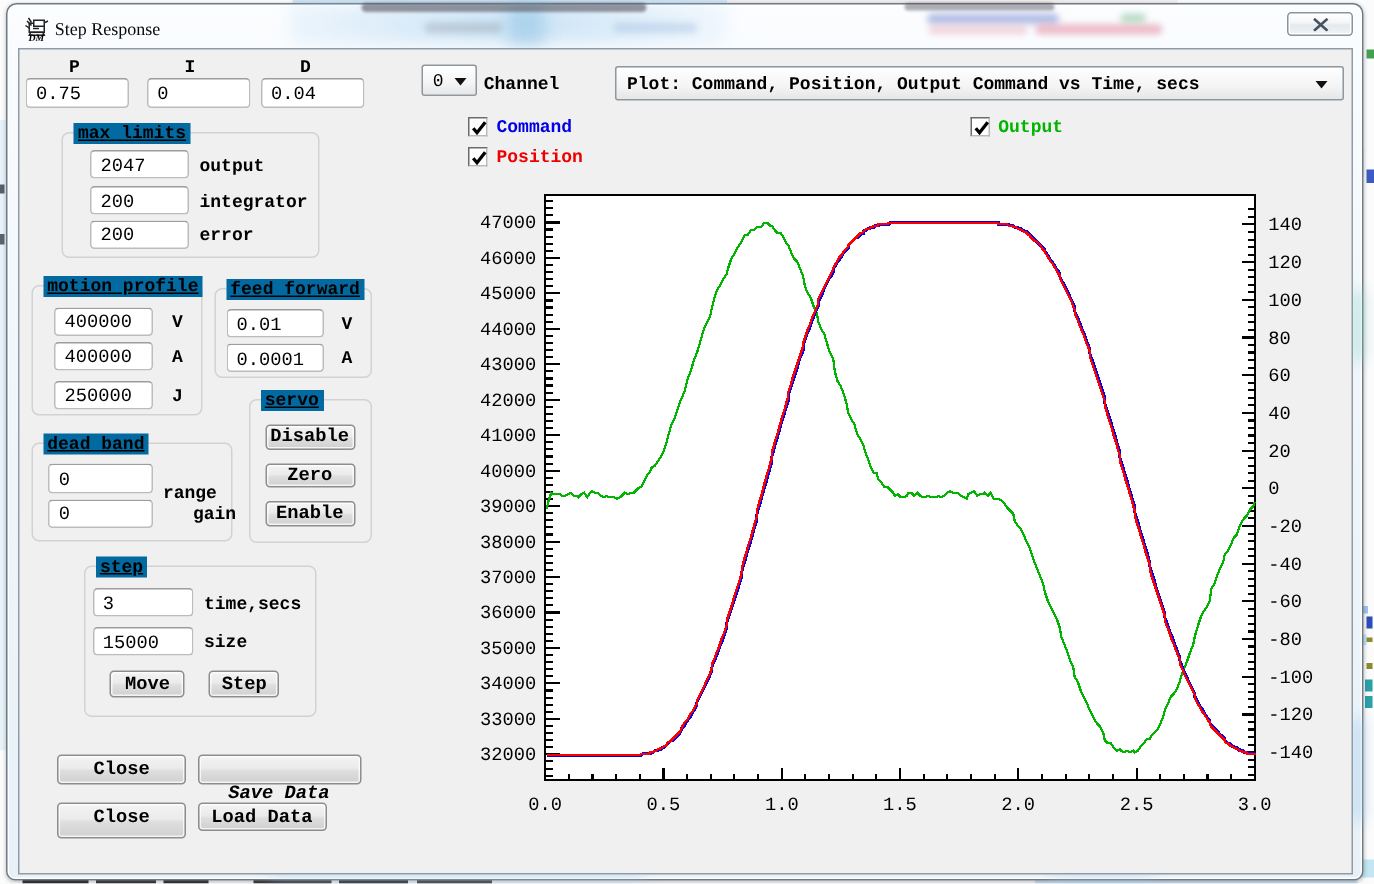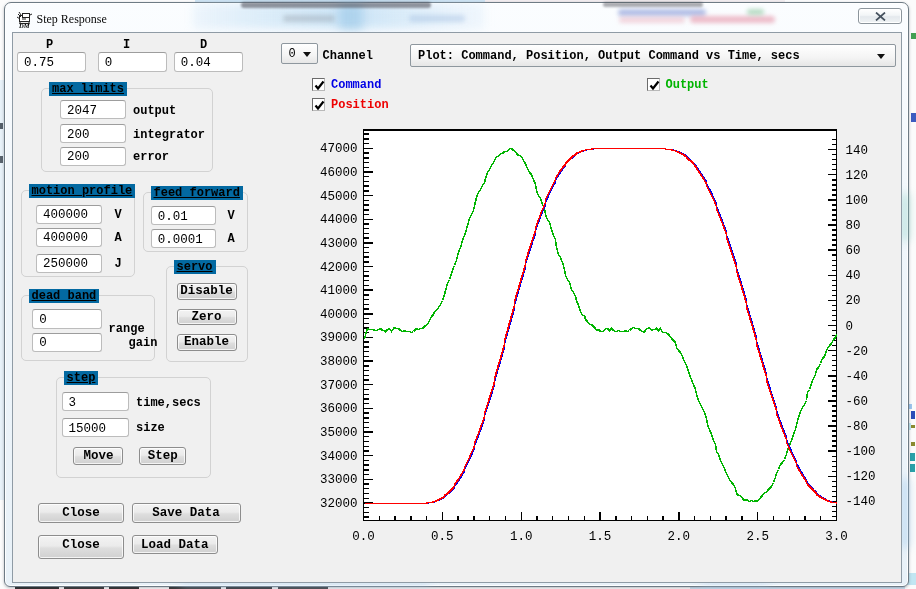--- a/index.html
+++ b/index.html
@@ -167,21 +167,21 @@
     <span>step</span>
   </div>
 <div class="edit" style="left:61.5px;top:392px;width:67px;height:19px;">3</div>
 <div class="edit" style="left:61.5px;top:418px;width:67px;height:19px;">15000</div>
 <div class="lbl" style="left:136px;top:395.5px;">time,secs</div>
 <div class="lbl" style="left:136px;top:421px;">size</div>
 <div class="btn" style="left:73.4px;top:447px;width:50px;height:18px;padding-top:1px;">Move</div>
 <div class="btn" style="left:139.3px;top:447px;width:47px;height:18px;padding-top:1px;">Step</div>
 
 <div class="btn" style="left:38.3px;top:503.3px;width:85.6px;height:19.6px;padding-top:2px;">Close</div>
-<div class="btn" style="left:131.5px;top:503.3px;width:109px;height:19.6px;padding-top:2px;">Save Data</div>
+<div class="btn" style="left:131.5px;top:503.3px;width:109px;height:19.6px;padding-top:18px;font-style:italic;">Save Data</div>
 <div class="btn" style="left:38.3px;top:535.4px;width:85.6px;height:24px;padding-top:2px;">Close</div>
 <div class="btn" style="left:131.5px;top:535.4px;width:86.3px;height:19px;padding-top:2px;">Load Data</div>
 
 <div class="combo" style="left:280.5px;top:43.2px;width:37.5px;height:20.5px;">
   <span class="val" style="font-weight:normal;">0</span>
     <span class="arr" style="right:6px;top:8px;"></span>
   </div>
 <div class="lbl" style="left:322.5px;top:48.5px;">Channel</div>
 <div class="combo" style="left:410px;top:44px;width:486px;height:22.5px;">
   <span class="val" style="top:4px;">Plot: Command, Position, Output Command vs Time, secs</span>

